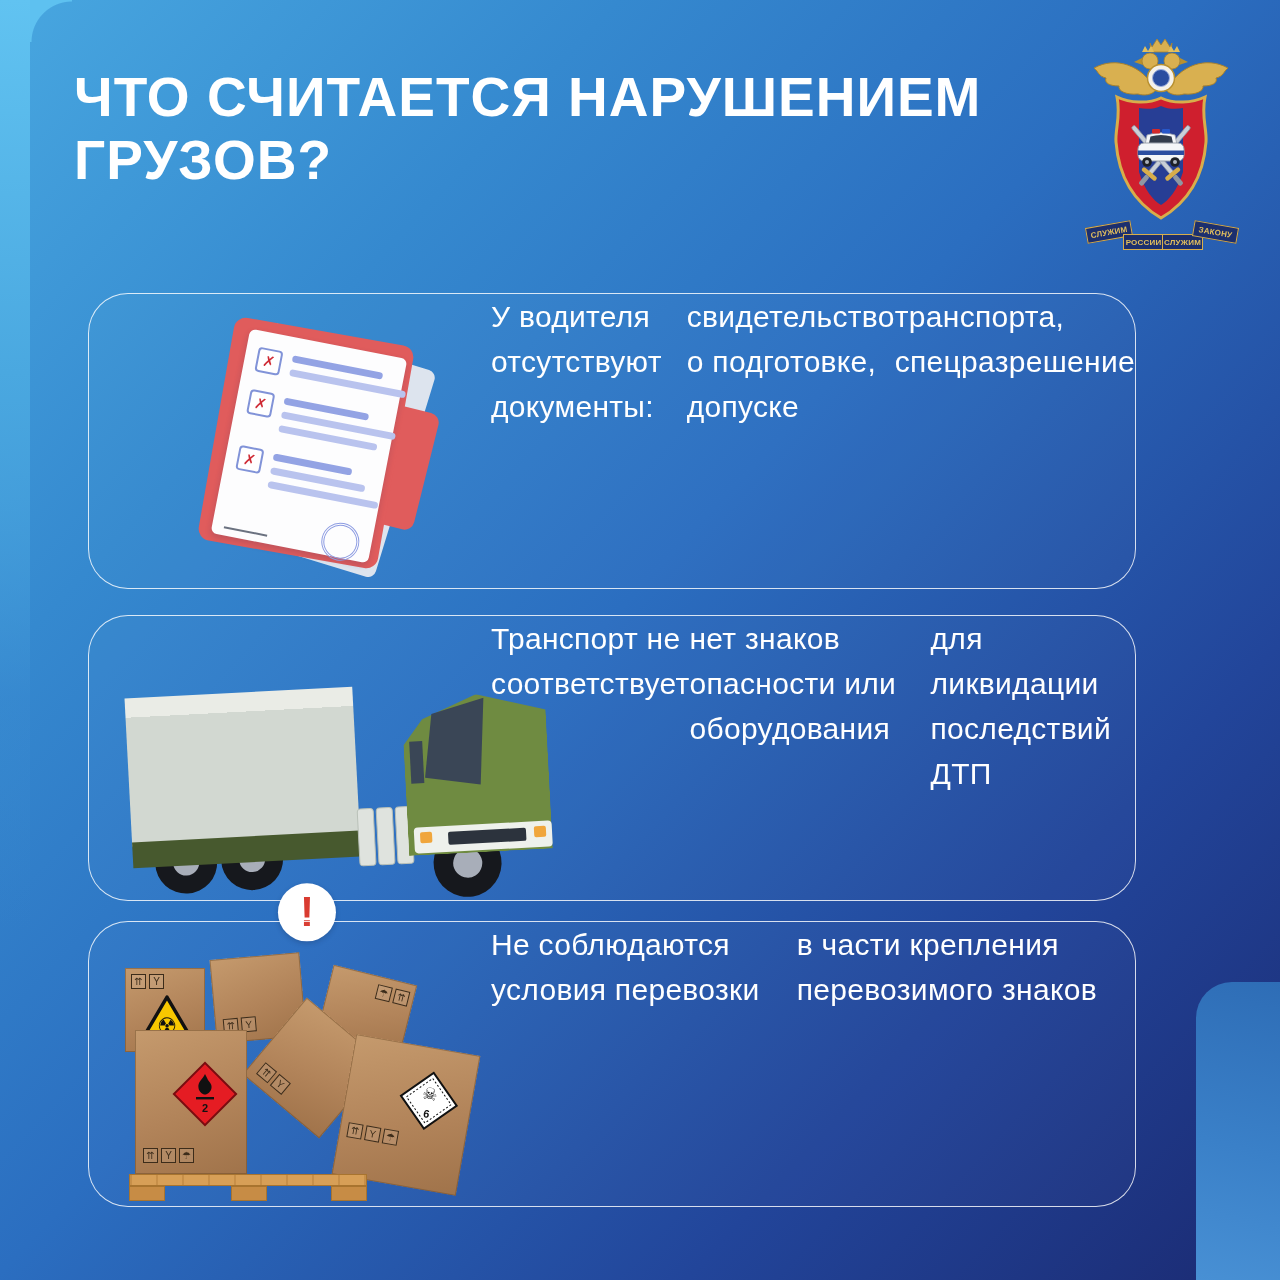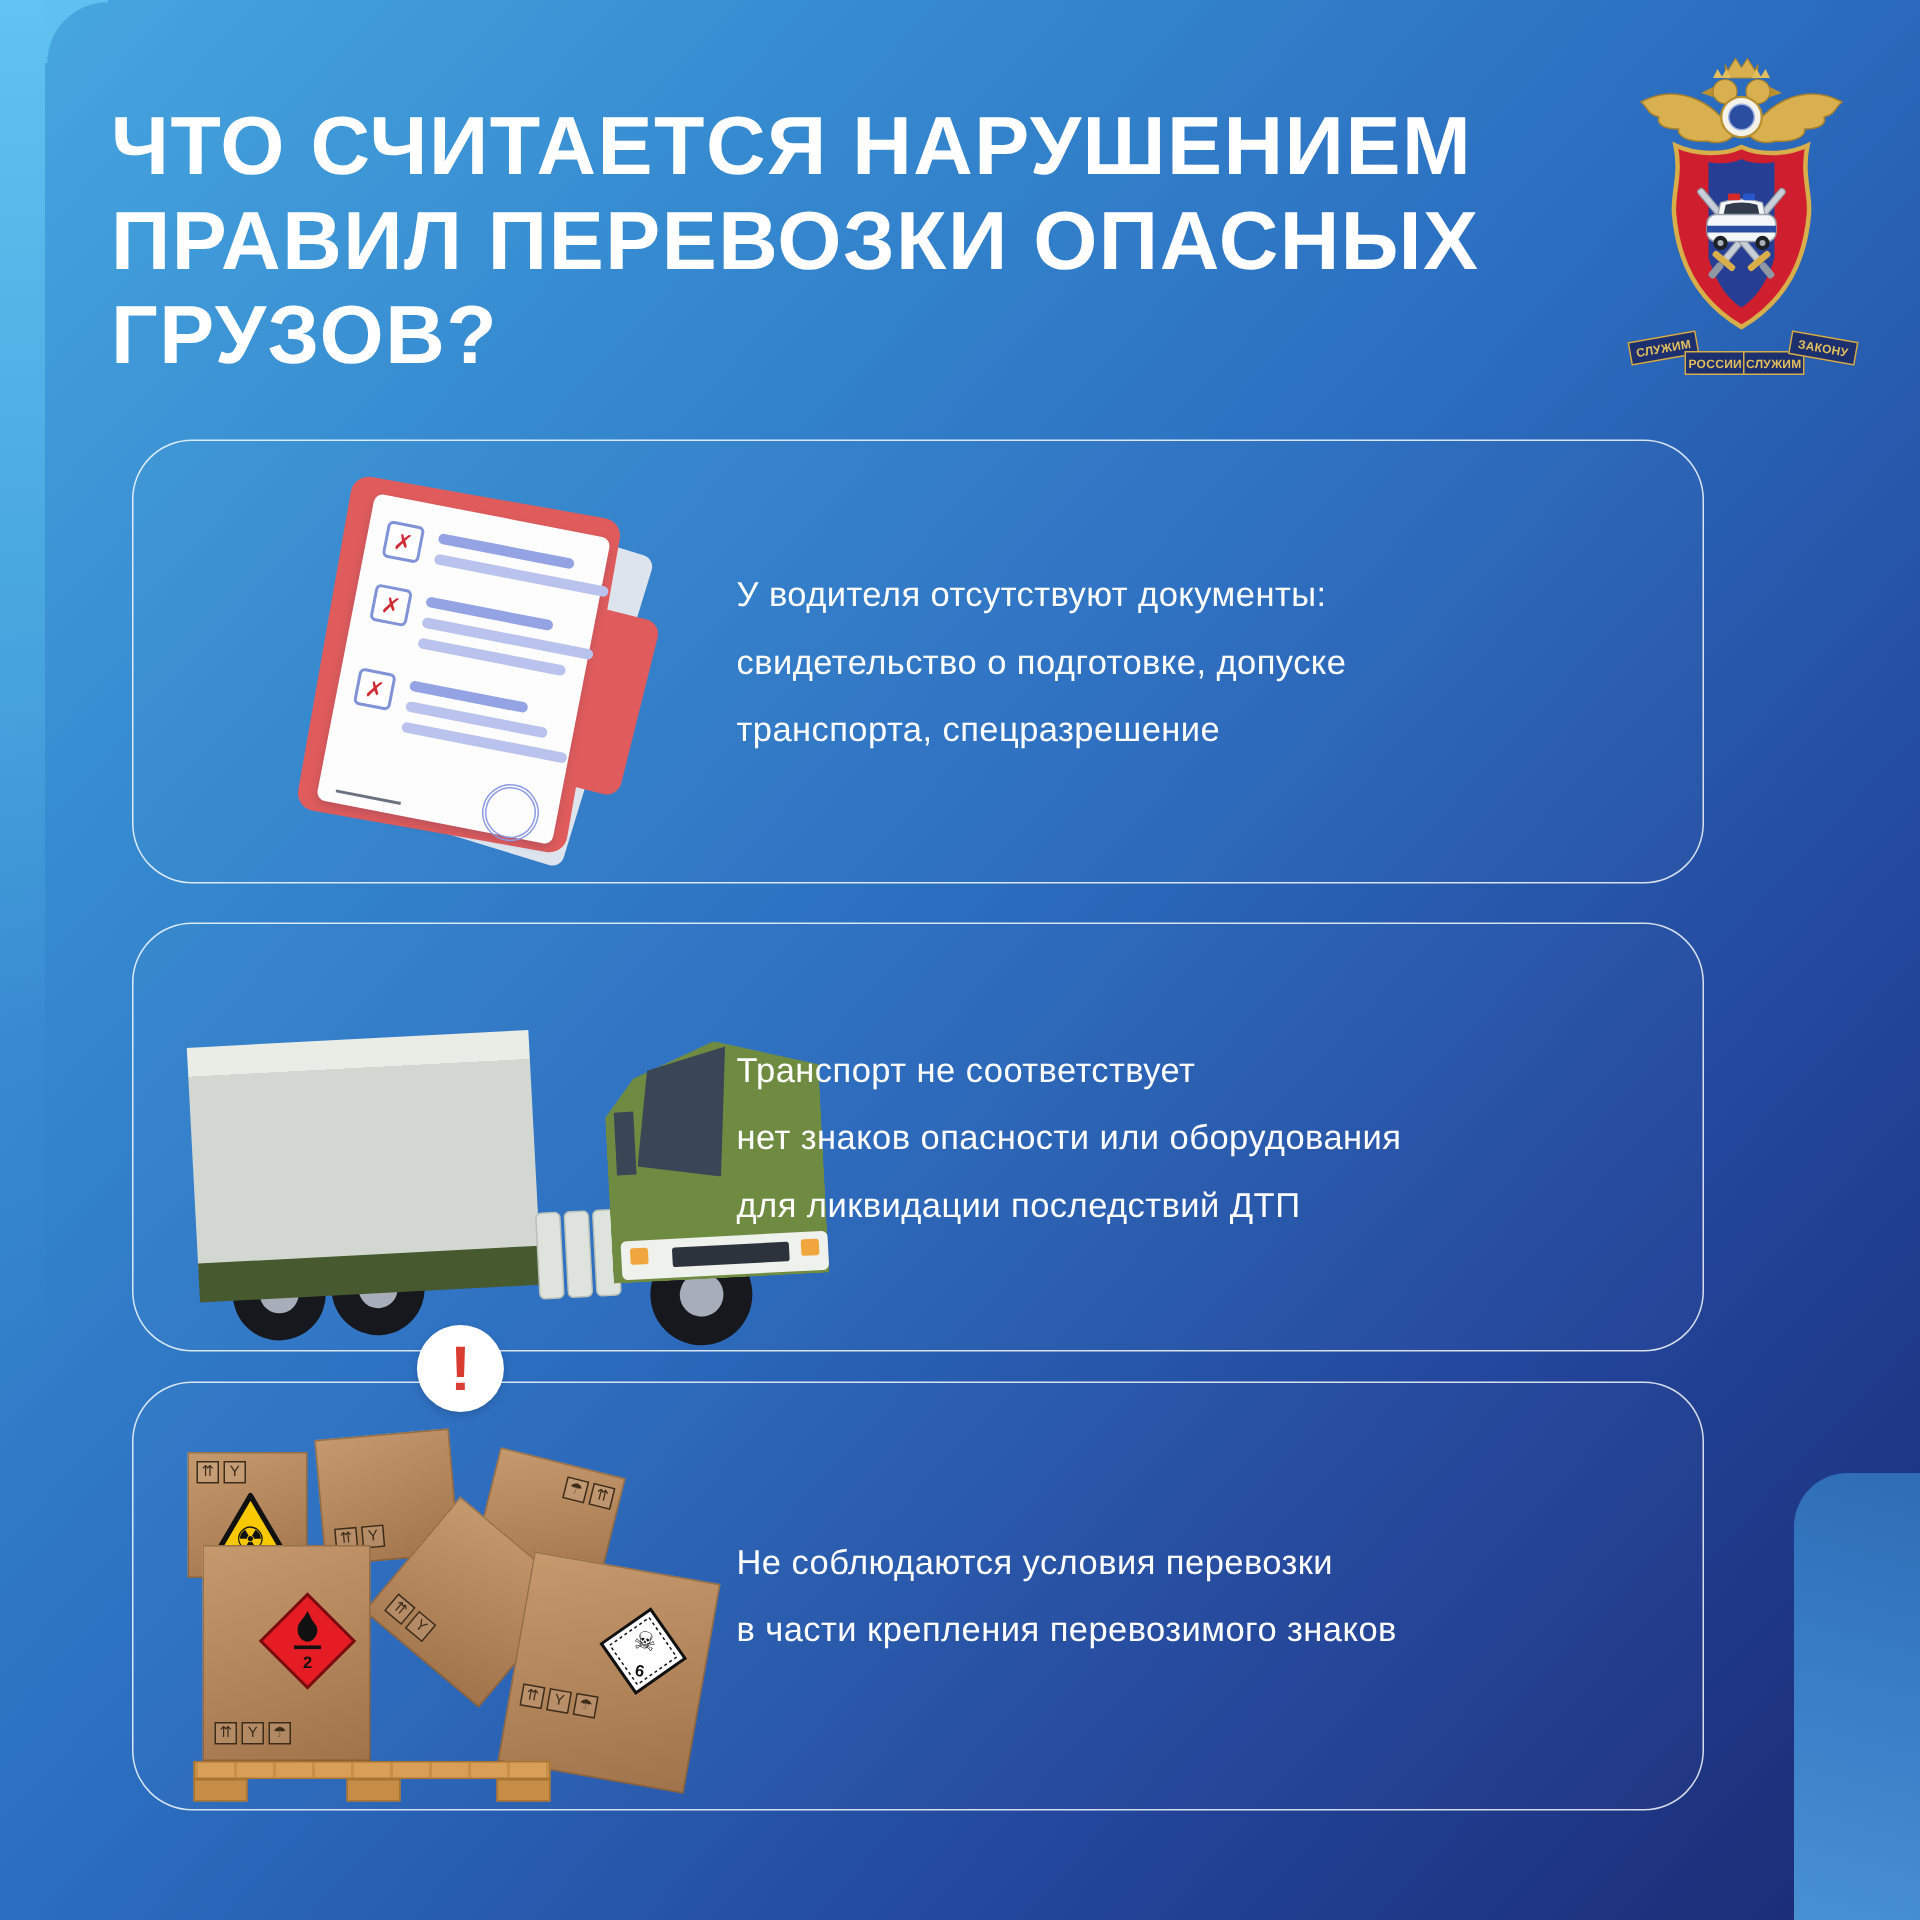--- a/index.html
+++ b/index.html
@@ -43,22 +43,22 @@
   .card{
     position:absolute;left:88px;width:1048px;border-radius:40px;
     border:1.6px solid rgba(255,255,255,0.82);
     background:rgba(255,255,255,0.02);
     box-sizing:border-box;
   }
   .card1{top:293px;height:296px;}
   .card2{top:615px;height:286px;}
   .card3{top:921px;height:286px;}
   .card-text{
-    position:absolute;left:402px;top:0;height:100%;display:flex;flex-direction:column;
-    justify-content:center;color:#ffffff;font-size:23px;line-height:45px;letter-spacing:0.3px;
+    position:absolute;left:402px;top:0;height:100%;display:flex;flex-direction:row;
+    justify-content:center;color:#ffffff;font-size:30px;line-height:45px;letter-spacing:0.3px;
   }
   
   .doc-icon{position:absolute;left:96px;top:26px;width:300px;height:245px;}
   .doc-back-sheet{position:absolute;left:48px;top:22px;width:176px;height:216px;background:#dde4ee;border-radius:8px;transform:rotate(17deg);}
   .doc-folder{position:absolute;left:30px;top:10px;width:182px;height:226px;background:#e05c5c;border-radius:12px;transform:rotate(10deg);}
   .doc-folder-tab{position:absolute;left:196px;top:88px;width:46px;height:120px;background:#e05c5c;border-radius:10px;transform:rotate(14deg);}
   .doc-sheet{
     position:absolute;left:44px;top:22px;width:160px;height:208px;background:#fdfdfe;border-radius:6px;
     transform:rotate(11deg);box-shadow:0 3px 6px rgba(30,40,90,0.18);padding:16px 12px 10px 12px;box-sizing:border-box;
   }
@@ -121,21 +121,20 @@
 </style>
 </head>
 <body>
 
 <div class="accent-left"></div>
 <div class="accent-left-wedge"></div>
 <div class="accent-right"></div>
 
 <div class="title">
   <div>ЧТО СЧИТАЕТСЯ НАРУШЕНИЕМ</div>
-  <div>ПРАВИЛ ПЕРЕВОЗКИ ОПАСНЫХ</div>
   <div>ГРУЗОВ?</div>
 </div>
 
 <div class="emblem">
   <svg viewBox="0 0 150 230">
 
     <path d="M66,13 L71,5 L75,11 L79,5 L84,13 L86,9 L85,18 L65,18 L64,9 Z" fill="#d9b050" stroke="#a8812c" stroke-width="0.8"></path>
 
     <path d="M56,24 L48,28 L57,31 Z" fill="#b8902f"></path>
     <path d="M94,24 L102,28 L93,31 Z" fill="#b8902f"></path>

